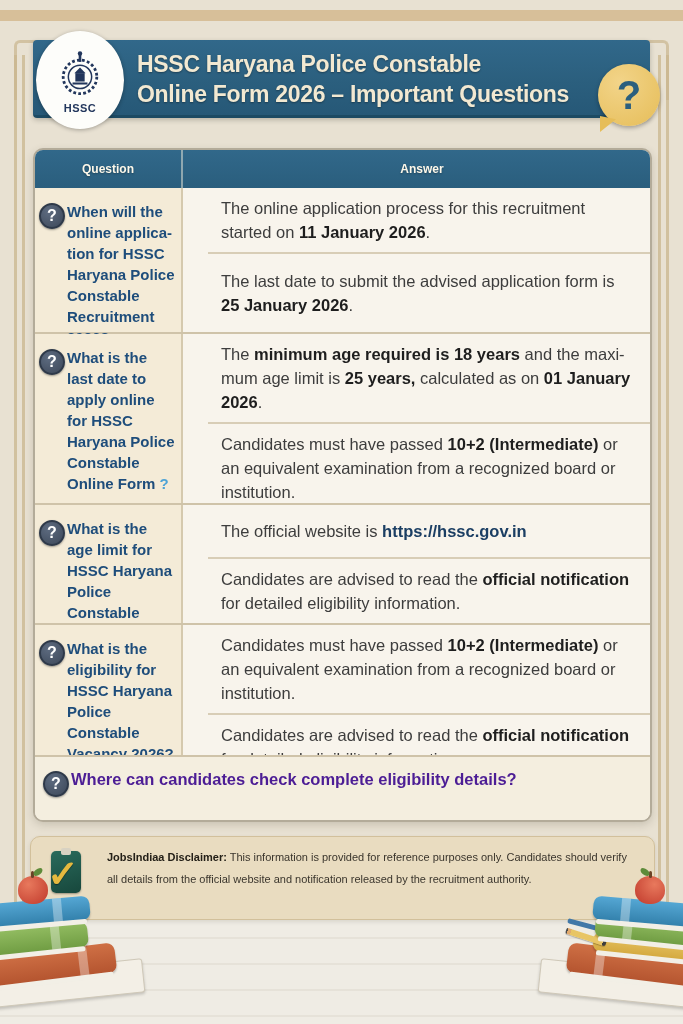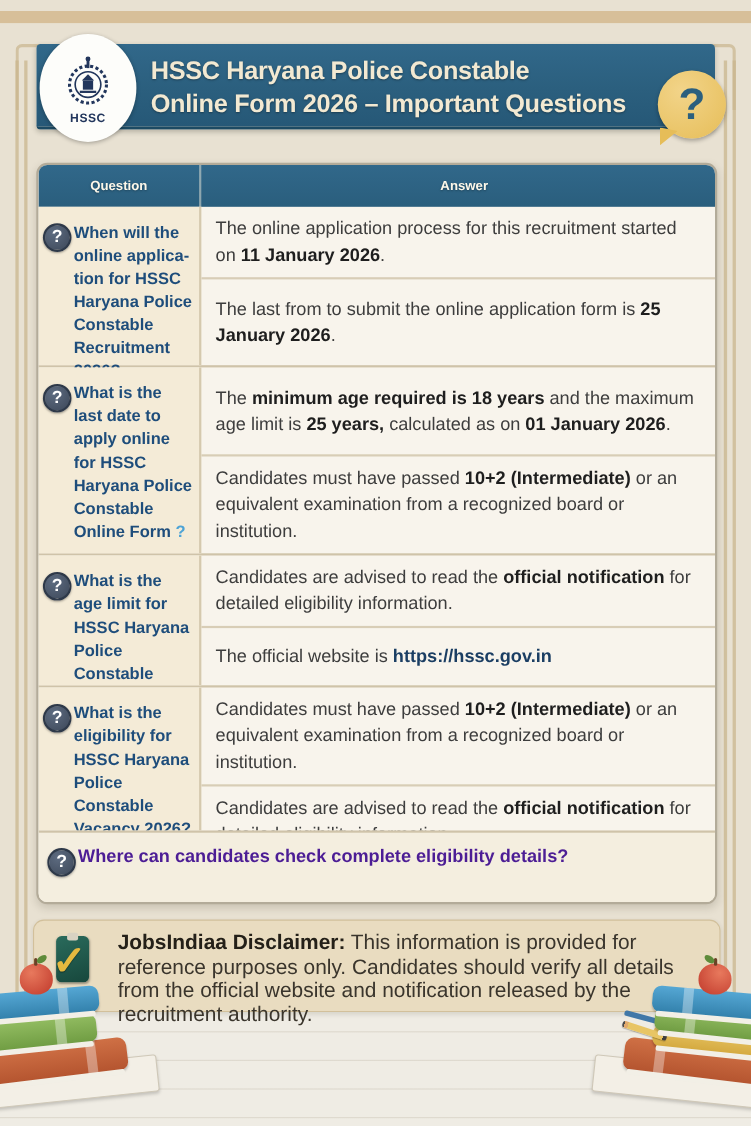--- a/index.html
+++ b/index.html
@@ -77,21 +77,21 @@
     position:absolute; left:4px; top:15px; width:26px; height:26px;
     background:radial-gradient(circle at 35% 30%, #5d6b80, #3d4859);
     border:2px solid #2e3949; border-radius:50%;
     color:#fff; font-weight:bold; font-size:16px;
     display:flex; align-items:center; justify-content:center;
     box-shadow:0 1px 2px rgba(0,0,0,.35);
   }
   .q-text { color:#1e4d7b; font-weight:bold; font-size:15px; line-height:21px; }
   .q-suffix { color:#4da3d6; font-weight:bold; }
 
-  .a-cell { flex:1; display:flex; flex-direction:column; }
+  .a-cell { flex:1; display:flex; flex-direction:column;padding-left:25px; }
   .a-sub { display:flex; align-items:center; padding:8px 14px 8px 13px;
            color:#3d3d3d; font-size:16.5px; line-height:24px; }
   .a-sub + .a-sub { border-top:2px solid #d8cdb6; }
   .a-sub b { color:#1e1e1e; }
   .a-sub .navy, .footer-line2 .navy { color:#1b3e63; font-weight:bold; }
   .r0 .a-sub:nth-child(1){flex:60;} .r0 .a-sub:nth-child(2){flex:84;}
   .r1 .a-sub:nth-child(1){flex:104;} .r1 .a-sub:nth-child(2){flex:66;}
   .r2 .a-sub:nth-child(1){flex:64;} .r2 .a-sub:nth-child(2){flex:56;}
   .r3 .a-sub:nth-child(1){flex:62;} .r3 .a-sub:nth-child(2){flex:70;}
 
@@ -108,21 +108,21 @@
   }
   .disc-icon { position:absolute; left:16px; top:12px; width:40px; height:46px; }
   .disc-board { position:absolute; left:4px; top:2px; width:30px; height:42px;
     background:linear-gradient(160deg,#2a6b5c,#17473c); border-radius:5px;
     box-shadow:0 1px 2px rgba(0,0,0,.35); }
   .disc-board::before { content:""; position:absolute; left:10px; top:-3px; width:10px; height:7px;
     background:#d8d2c2; border-radius:2px; }
   .disc-check { position:absolute; left:0; top:10px; width:40px; height:30px;
     color:#e5b93f; font-size:38px; font-weight:bold; line-height:30px;
     text-shadow:0 1px 1px rgba(0,0,0,.4); }
-  .disc-text { color:#3a352c; font-size:19px; line-height:21.5px; }
+  .disc-text { color:#3a352c; font-size:11px; line-height:21.5px; }
   .disc-text b { color:#242018; }
 
   
   .planks {
     position:absolute; left:0; top:912px; width:683px; height:112px;
     background:repeating-linear-gradient(180deg,
       #efece4 0px, #efece4 24px, #ddd8cd 25px, #efece4 26px);
     border-top:1px solid #d5cfc2;
   }
   .book-stack { position:absolute; width:160px; height:130px; }
@@ -205,21 +205,21 @@
   <div class="qa-row r0">
     <div class="q-cell">
       <span class="q-icon">?</span>
       <div class="q-text">When will the online applica­tion for HSSC Haryana Police Constable Rec­ruitment 2026?</div>
     </div>
     <div class="a-cell">
           <div class="a-sub">
             <div><span>The online application process for this recruitment started on </span><b>11 January 2026</b><span>.</span></div>
           </div>
           <div class="a-sub">
-            <div><span>The last from to submit the online application form is </span><b>25 January 2026</b><span>.</span></div>
+            <div><span>The last date to submit the advised application form is </span><b>25 January 2026</b><span>.</span></div>
           </div>
         </div>
   </div>
 
   <div class="qa-row r1">
     <div class="q-cell">
       <span class="q-icon">?</span>
       <div class="q-text">What is the last date to apply online for HSSC Haryana Police Constable Online Form<span class="q-suffix"> ?</span></div>
     </div>
     <div class="a-cell">
@@ -232,24 +232,24 @@
         </div>
   </div>
 
   <div class="qa-row r2">
     <div class="q-cell">
       <span class="q-icon">?</span>
       <div class="q-text">What is the age limit for HSSC Haryana Police Constable Bharti 2026?</div>
     </div>
     <div class="a-cell">
           <div class="a-sub">
+            <div><span>The official website is </span><b class="navy">https://hssc.gov.in</b></div>
+          </div>
+          <div class="a-sub">
             <div><span>Candidates are advised to read the </span><b>official notification</b><span> for detailed eligibility information.</span></div>
-          </div>
-          <div class="a-sub">
-            <div><span>The official website is </span><b class="navy">https://hssc.gov.in</b></div>
           </div>
         </div>
   </div>
 
   <div class="qa-row r3">
     <div class="q-cell">
       <span class="q-icon">?</span>
       <div class="q-text">What is the eligibility for HSSC Haryana Police Constable Vacancy 2026?</div>
     </div>
     <div class="a-cell">

